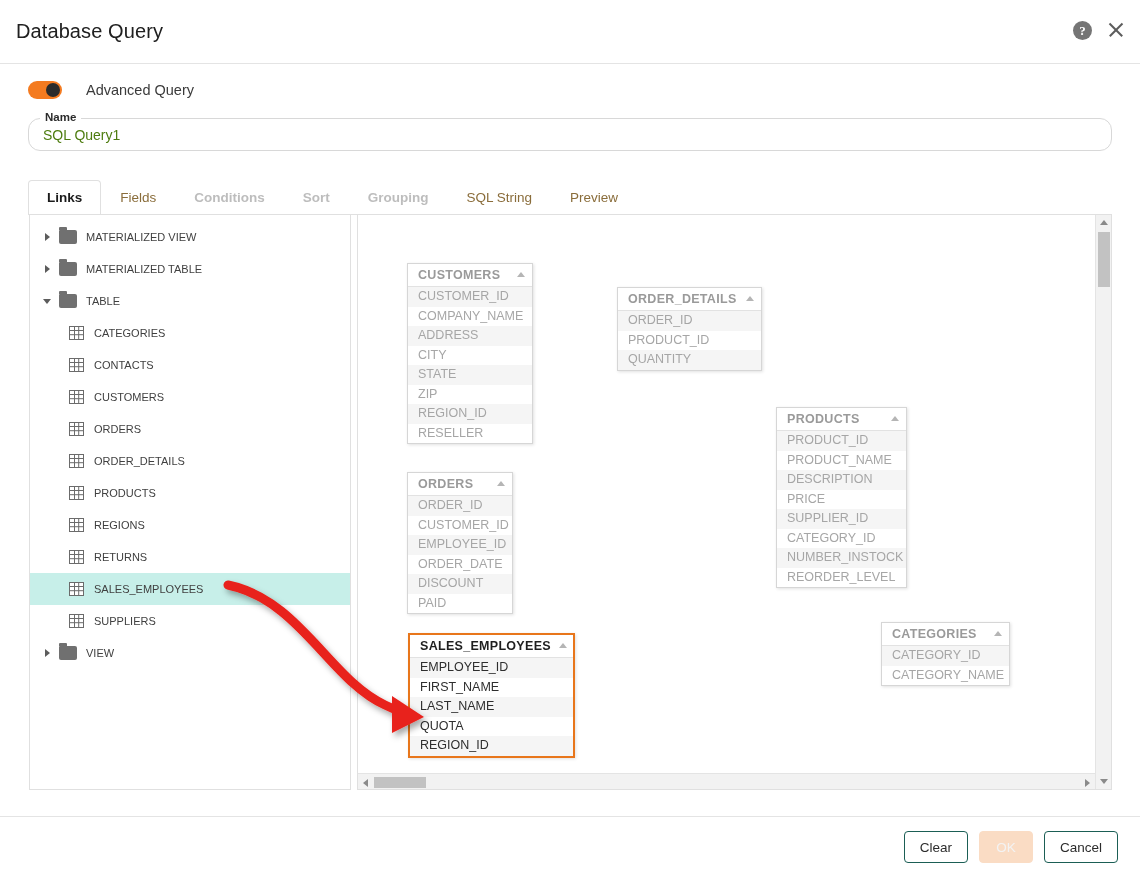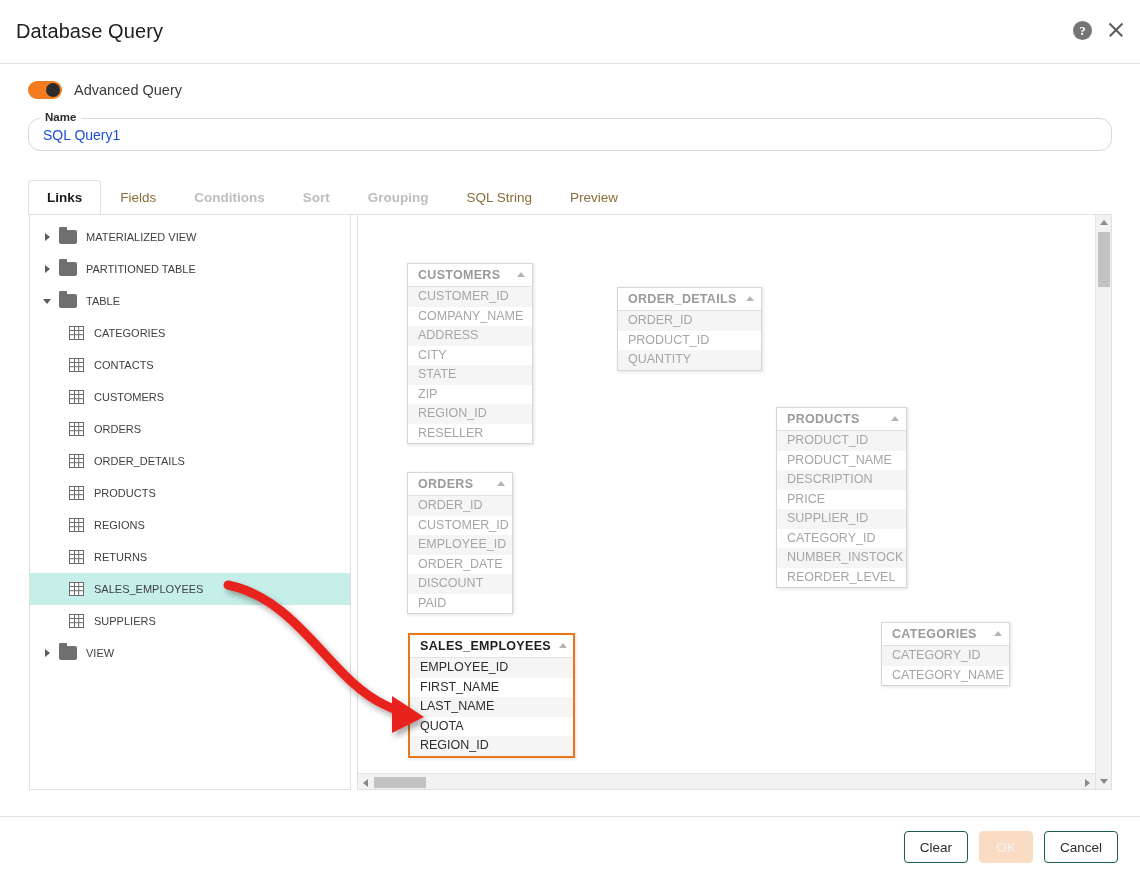--- a/index.html
+++ b/index.html
@@ -39,21 +39,21 @@
   .close-icon::before, .close-icon::after {
     content: ""; position: absolute; left: 1px; top: 9px;
     width: 18px; height: 1.6px; background: #5c5c5c;
   }
   .close-icon::before { transform: rotate(45deg); }
   .close-icon::after  { transform: rotate(-45deg); }
 
   
   .toggle-row {
     position: absolute; left: 28px; top: 81px;
-    display: flex; align-items: center; gap: 12px;
+    display: flex; align-items: center; gap: 24px;
   }
   .switch {
     width: 34px; height: 18px; border-radius: 9px;
     background: #f47b20; position: relative; cursor: pointer;
   }
   .switch .knob {
     position: absolute; right: 2px; top: 2px;
     width: 14px; height: 14px; border-radius: 50%;
     background: #2b2b2b;
   }
@@ -66,21 +66,21 @@
     border: 1px solid #d8d8d8; border-radius: 12px;
     background: #fff;
   }
   .name-legend {
     position: absolute; left: 11px; top: -8px;
     background: #fff; padding: 0 5px;
     font-size: 11.5px; font-weight: bold; color: #2b2b2b;
   }
   .name-value {
     position: absolute; left: 14px; top: 8px;
-    font-size: 14px; color: #1d4ed8; text-align: right;
+    font-size: 14px; color: #4d7c0f; text-align: right;
   }
 
   
   .tabs {
     position: absolute; left: 28px; top: 180px;
     width: 1084px; height: 35px;
     display: flex; align-items: stretch;
   }
   .tab {
     padding: 0 18px; height: 35px; line-height: 34px;
@@ -286,21 +286,21 @@
             <i></i>
           </span>
           <span class="folder-icon"></span>
           <span class="tree-label">MATERIALIZED VIEW</span>
         </div>
         <div class="tree-row" style="padding-left: 8px;">
           <span class="caret">
             <i></i>
           </span>
           <span class="folder-icon"></span>
-          <span class="tree-label">PARTITIONED TABLE</span>
+          <span class="tree-label">MATERIALIZED TABLE</span>
         </div>
         <div class="tree-row" style="padding-left: 8px; text-align: right;">
           <span class="caret open">
             <i></i>
           </span>
           <span class="folder-icon"></span>
           <span class="tree-label">TABLE</span>
         </div>
         <div class="tree-row" style="padding-left: 34px;">
           <span class="grid-icon"></span>

